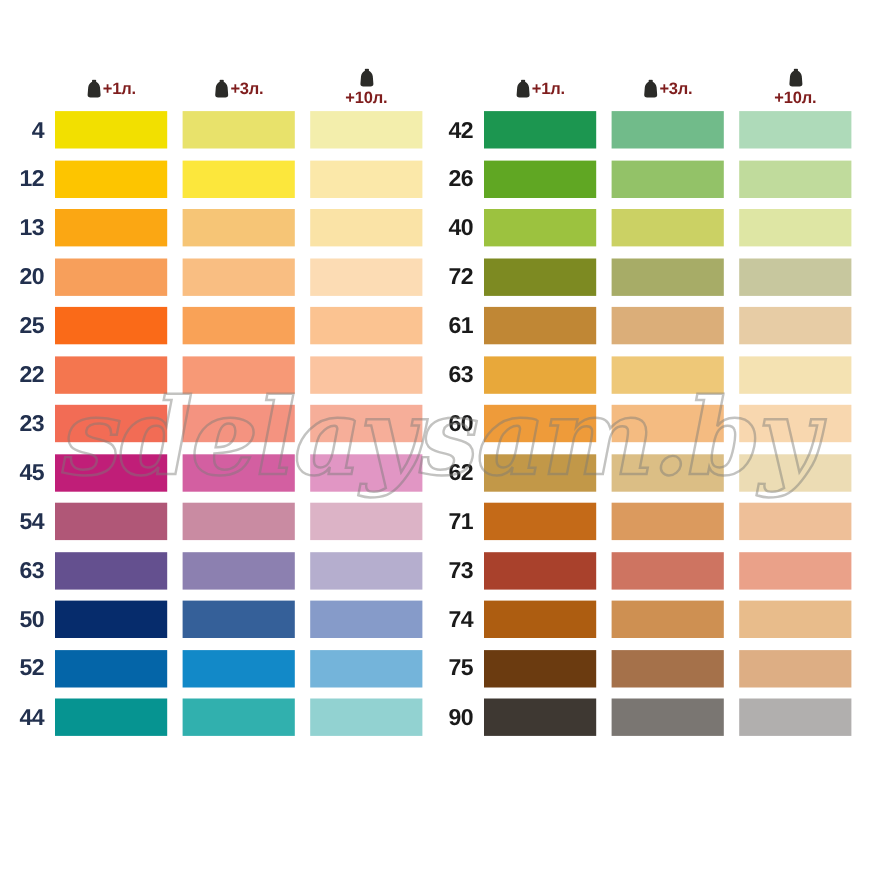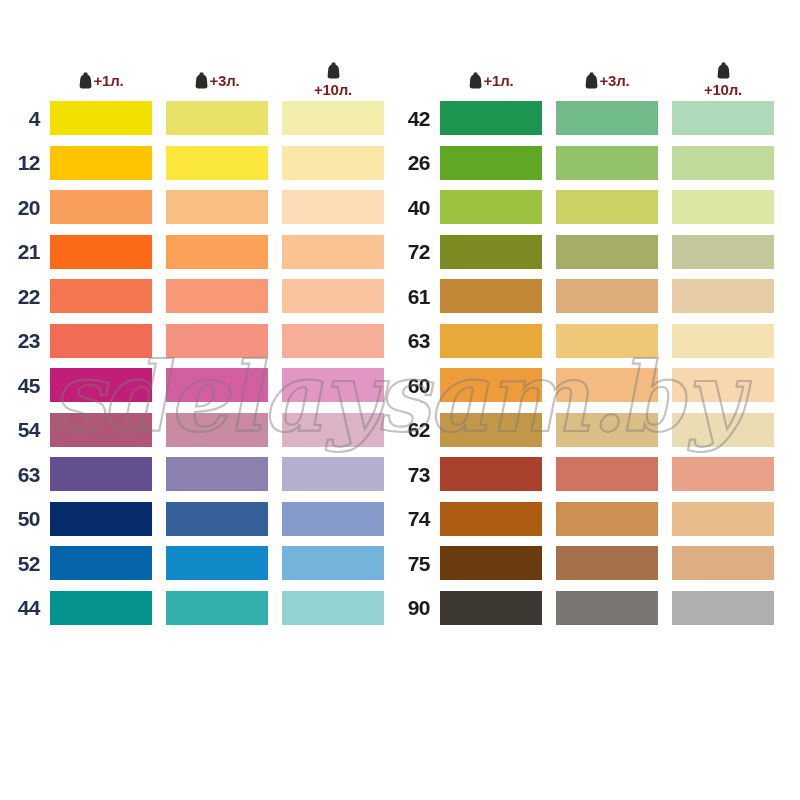--- a/index.html
+++ b/index.html
@@ -149,27 +149,33 @@
           <div class="swatch" style="background: rgb(232, 226, 107);"></div>
           <div class="swatch" style="background: rgb(243, 238, 172);"></div>
         </div>
         <div class="row">
           <div class="row-label">12</div>
           <div class="swatch" style="background: rgb(253, 197, 0);"></div>
           <div class="swatch" style="background: rgb(252, 231, 60);"></div>
           <div class="swatch" style="background: rgb(251, 232, 169);"></div>
         </div>
         <div class="row">
+          <div class="row-label">13</div>
+          <div class="swatch" style="background: rgb(251, 167, 19);"></div>
+          <div class="swatch" style="background: rgb(246, 197, 118);"></div>
+          <div class="swatch" style="background: rgb(250, 227, 166);"></div>
+        </div>
+        <div class="row">
           <div class="row-label">20</div>
           <div class="swatch" style="background: rgb(247, 159, 91);"></div>
           <div class="swatch" style="background: rgb(249, 190, 130);"></div>
           <div class="swatch" style="background: rgb(252, 220, 180);"></div>
         </div>
         <div class="row">
-          <div class="row-label">21</div>
+          <div class="row-label">25</div>
           <div class="swatch" style="background: rgb(250, 106, 24);"></div>
           <div class="swatch" style="background: rgb(249, 162, 87);"></div>
           <div class="swatch" style="background: rgb(251, 195, 145);"></div>
         </div>
         <div class="row">
           <div class="row-label">22</div>
           <div class="swatch" style="background: rgb(244, 118, 79);"></div>
           <div class="swatch" style="background: rgb(247, 153, 118);"></div>
           <div class="swatch" style="background: rgb(251, 196, 160);"></div>
         </div>
@@ -280,20 +286,26 @@
           <div class="row-label">60</div>
           <div class="swatch" style="background: rgb(238, 155, 58);"></div>
           <div class="swatch" style="background: rgb(244, 187, 129);"></div>
           <div class="swatch" style="background: rgb(248, 215, 175);"></div>
         </div>
         <div class="row">
           <div class="row-label">62</div>
           <div class="swatch" style="background: rgb(194, 152, 72);"></div>
           <div class="swatch" style="background: rgb(219, 190, 133);"></div>
           <div class="swatch" style="background: rgb(236, 220, 180);"></div>
+        </div>
+        <div class="row">
+          <div class="row-label">71</div>
+          <div class="swatch" style="background: rgb(196, 106, 24);"></div>
+          <div class="swatch" style="background: rgb(219, 154, 94);"></div>
+          <div class="swatch" style="background: rgb(238, 191, 152);"></div>
         </div>
         <div class="row">
           <div class="row-label">73</div>
           <div class="swatch" style="background: rgb(169, 65, 44);"></div>
           <div class="swatch" style="background: rgb(206, 116, 97);"></div>
           <div class="swatch" style="background: rgb(234, 161, 137);"></div>
         </div>
         <div class="row">
           <div class="row-label">74</div>
           <div class="swatch" style="background: rgb(173, 93, 17);"></div>

